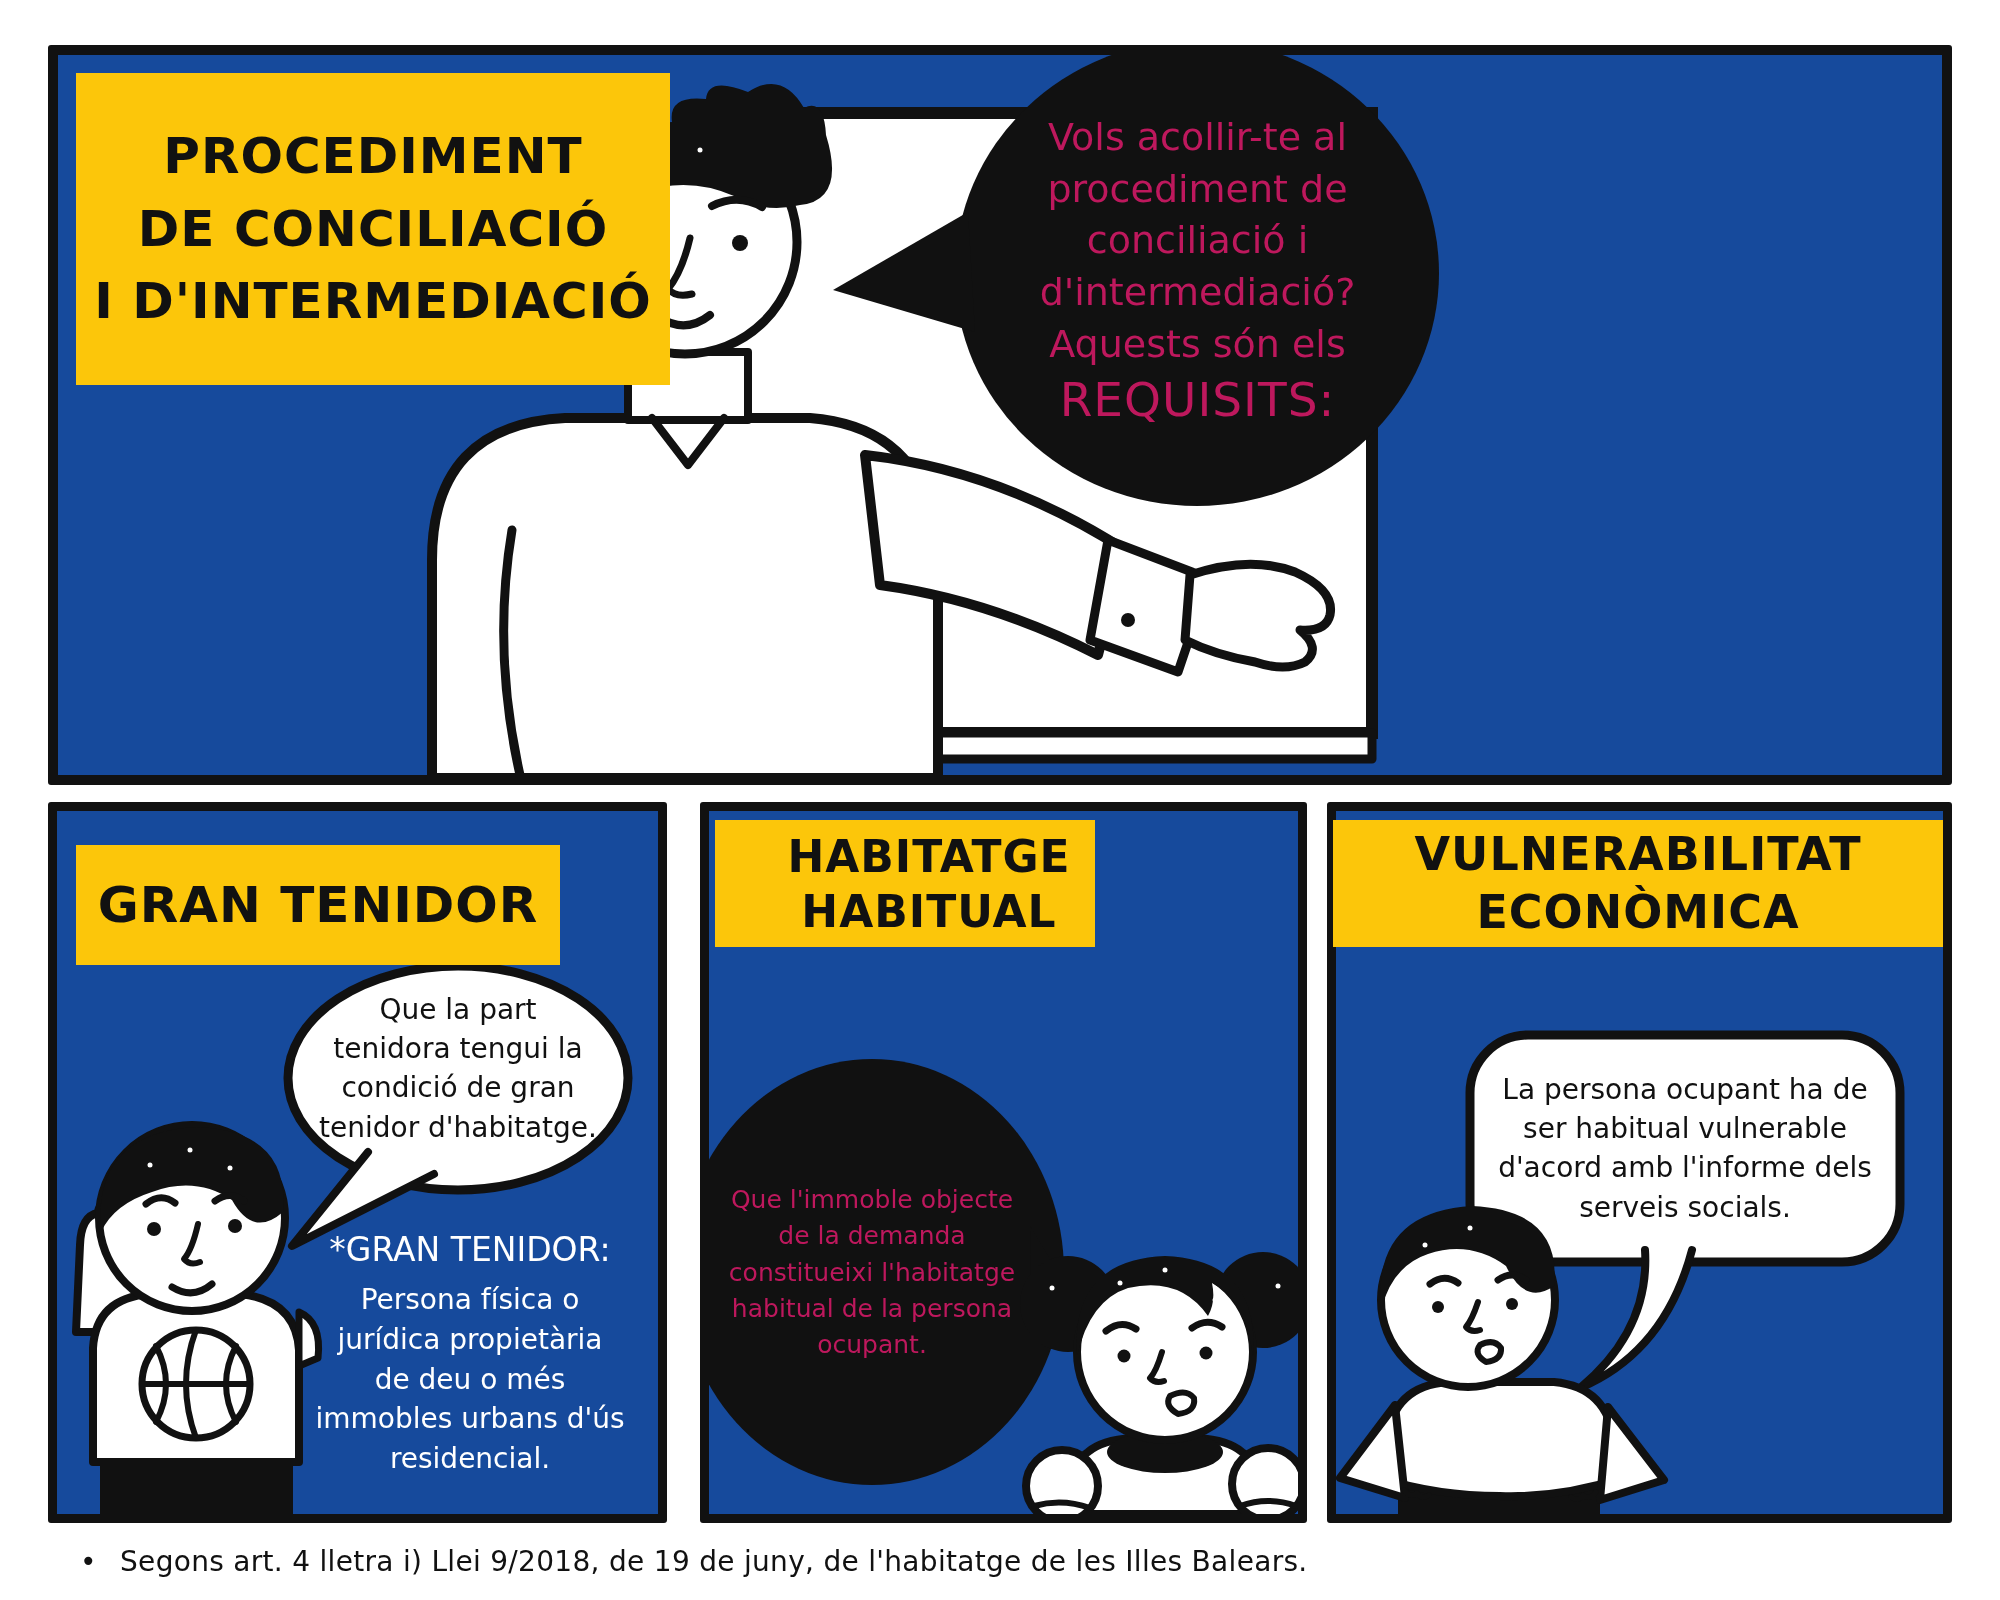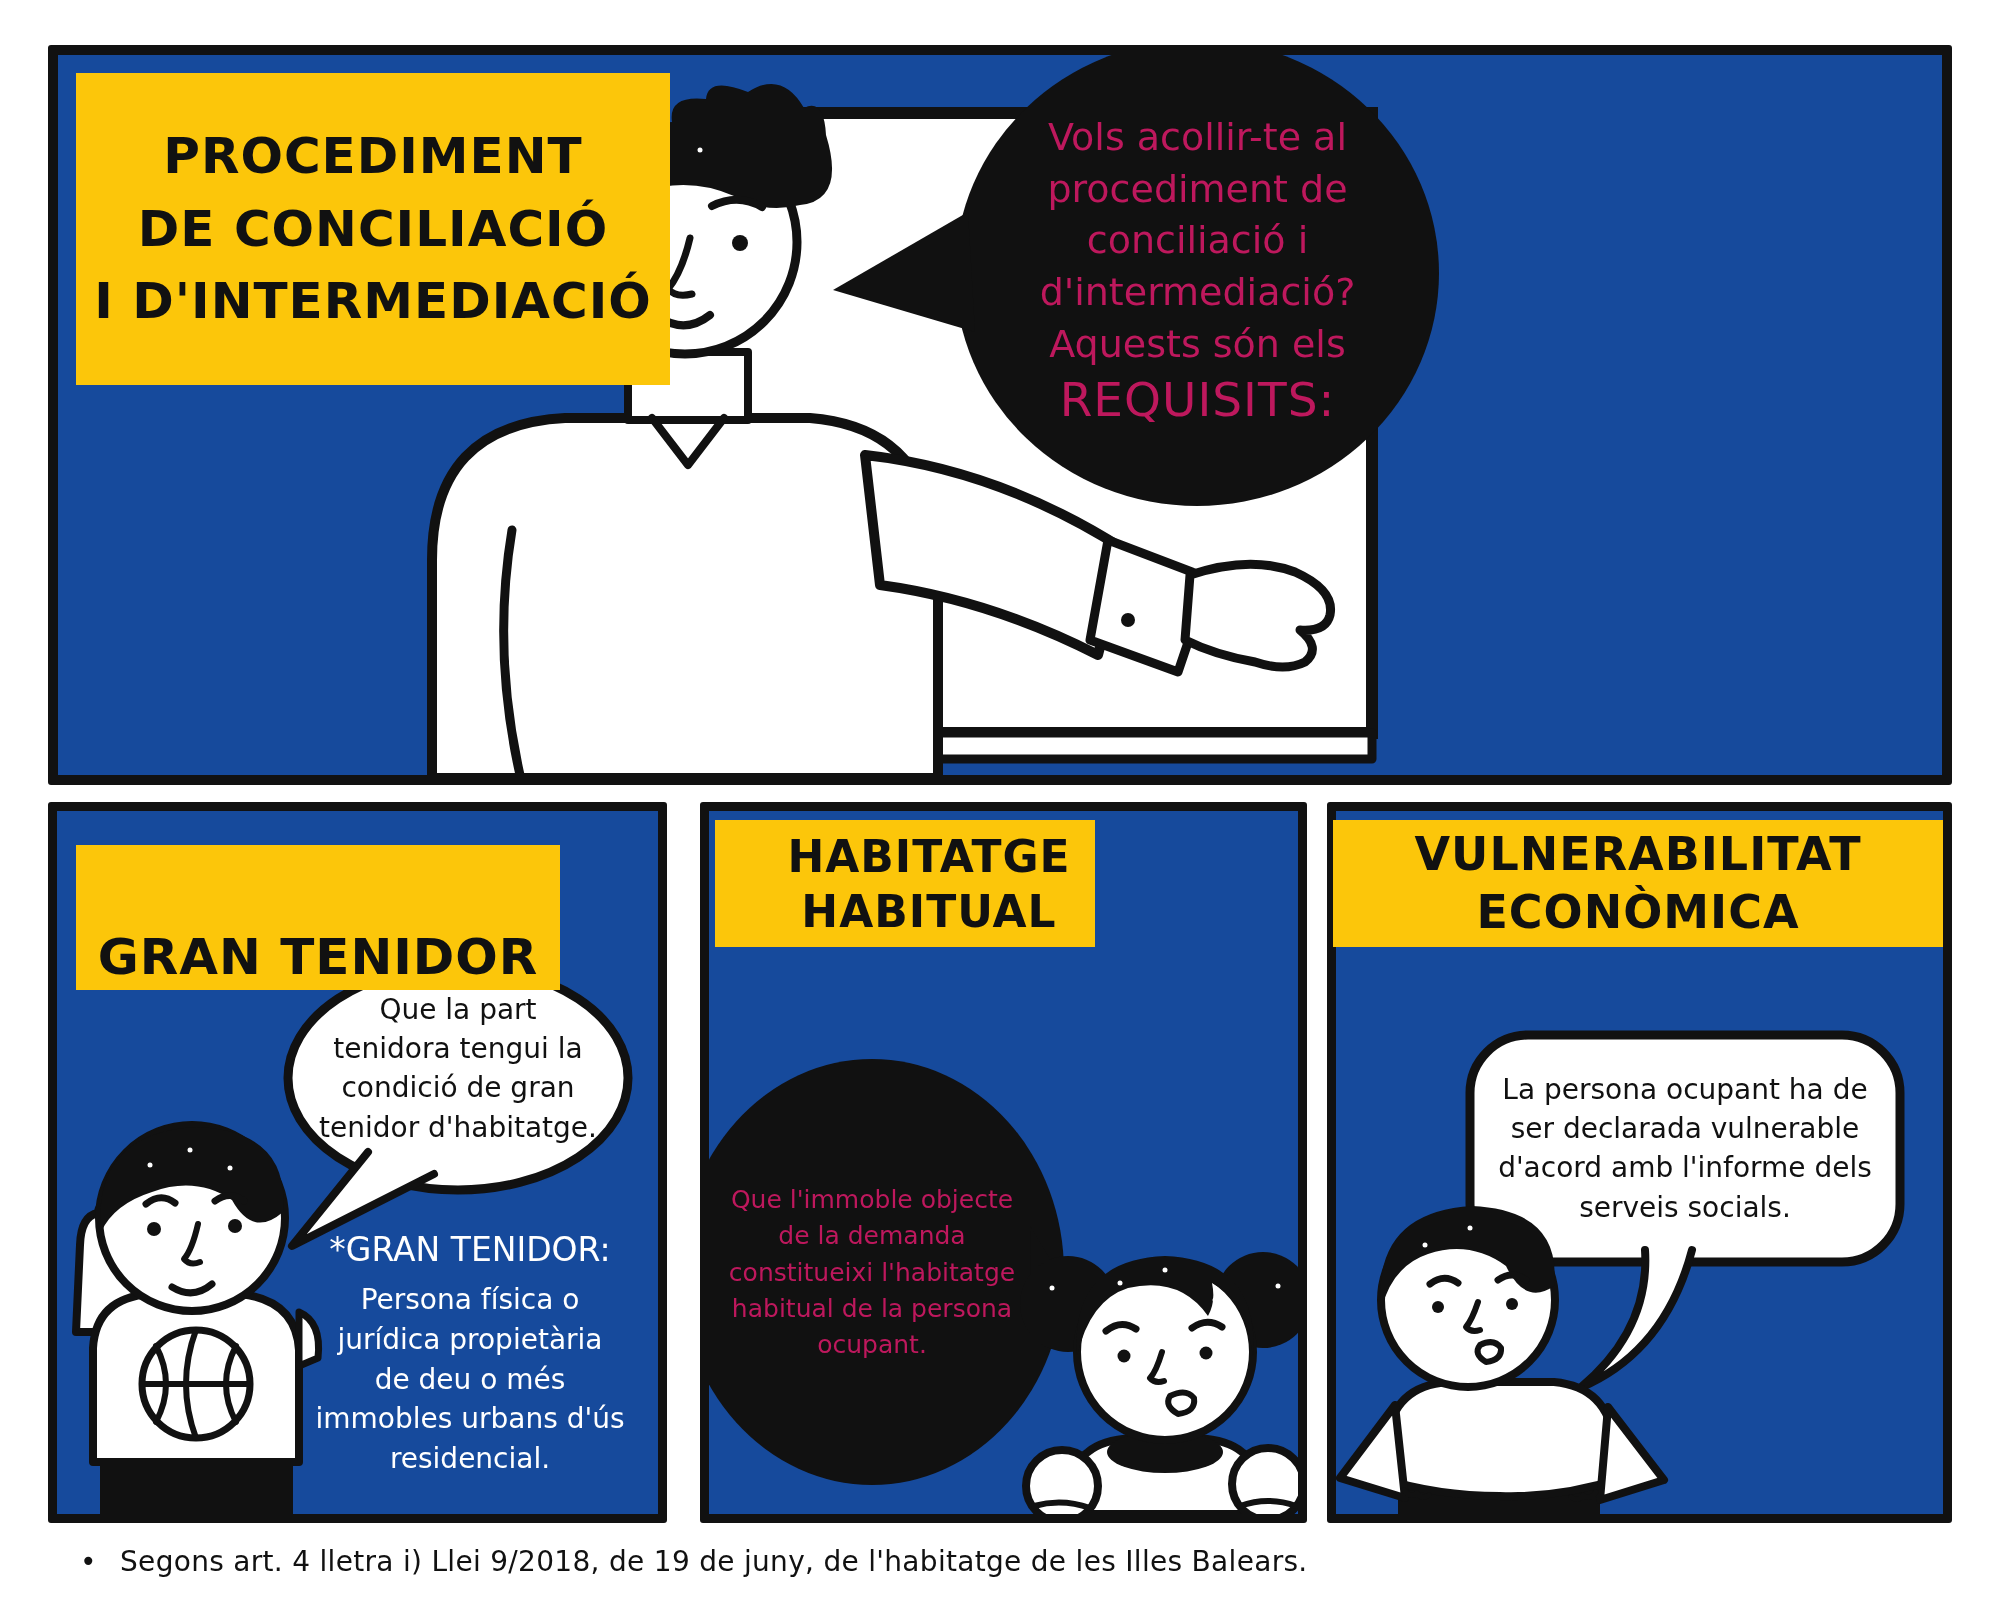--- a/index.html
+++ b/index.html
@@ -169,21 +169,21 @@
         <path d="M1480,1345 Q1494,1338 1501,1348 Q1502,1360 1486,1362 Q1473,1354 1480,1345 Z" fill="#fff" stroke="#111111" stroke-width="6" stroke-linejoin="round"></path>
       </g>
     </g>
   </svg>
 
   <div class="ybox" style="left:76px;top:73px;width:594px;height:312px;">
     <div class="ttl" style="font-size:50px;line-height:1.45;">PROCEDIMENT
 DE CONCILIACIÓ
 I D'INTERMEDIACIÓ</div>
   </div>
-  <div class="ybox" style="left:76px;top:845px;width:484px;height:145px;align-items:flex-end;">
+  <div class="ybox" style="left:76px;top:845px;width:484px;height:120px;">
     <div class="ttl" style="font-size:50px;">GRAN TENIDOR</div>
   </div>
   <div class="ybox" style="left:715px;top:820px;width:380px;height:127px;padding-left:48px;">
     <div class="ttl" style="font-size:44px;line-height:1.25;">HABITATGE
 HABITUAL</div>
   </div>
   <div class="ybox" style="left:1333px;top:820px;width:610px;height:127px;">
     <div class="ttl" style="font-size:46px;line-height:1.25;">VULNERABILITAT
 ECONÒMICA</div>
   </div>
@@ -206,21 +206,21 @@
 residencial.</div>
   <div class="txt note" style="left:305px;top:1230px;width:330px;font-size:33px;font-weight:500;">*GRAN TENIDOR:</div>
 
   <div class="txt bubble-dark" style="left:710px;top:1182px;width:324px;font-size:25px;line-height:1.45;">Que l'immoble objecte
 de la demanda
 constitueixi l'habitatge
 habitual de la persona
 ocupant.</div>
 
   <div class="txt bubble-light" style="left:1485px;top:1070px;width:400px;font-size:28px;line-height:1.4;">La persona ocupant ha de
-ser declarada vulnerable
+ser habitual vulnerable
 d'acord amb l'informe dels
 serveis socials.</div>
 
   <div class="footnote" style="left:80px;top:1545px;width:1800px;">
     <span>•</span>
     <span style="margin-left:14px;">Segons art. 4 lletra i) Llei 9/2018, de 19 de juny, de l'habitatge de les Illes Balears.</span>
   </div>
 
 </div>
 

